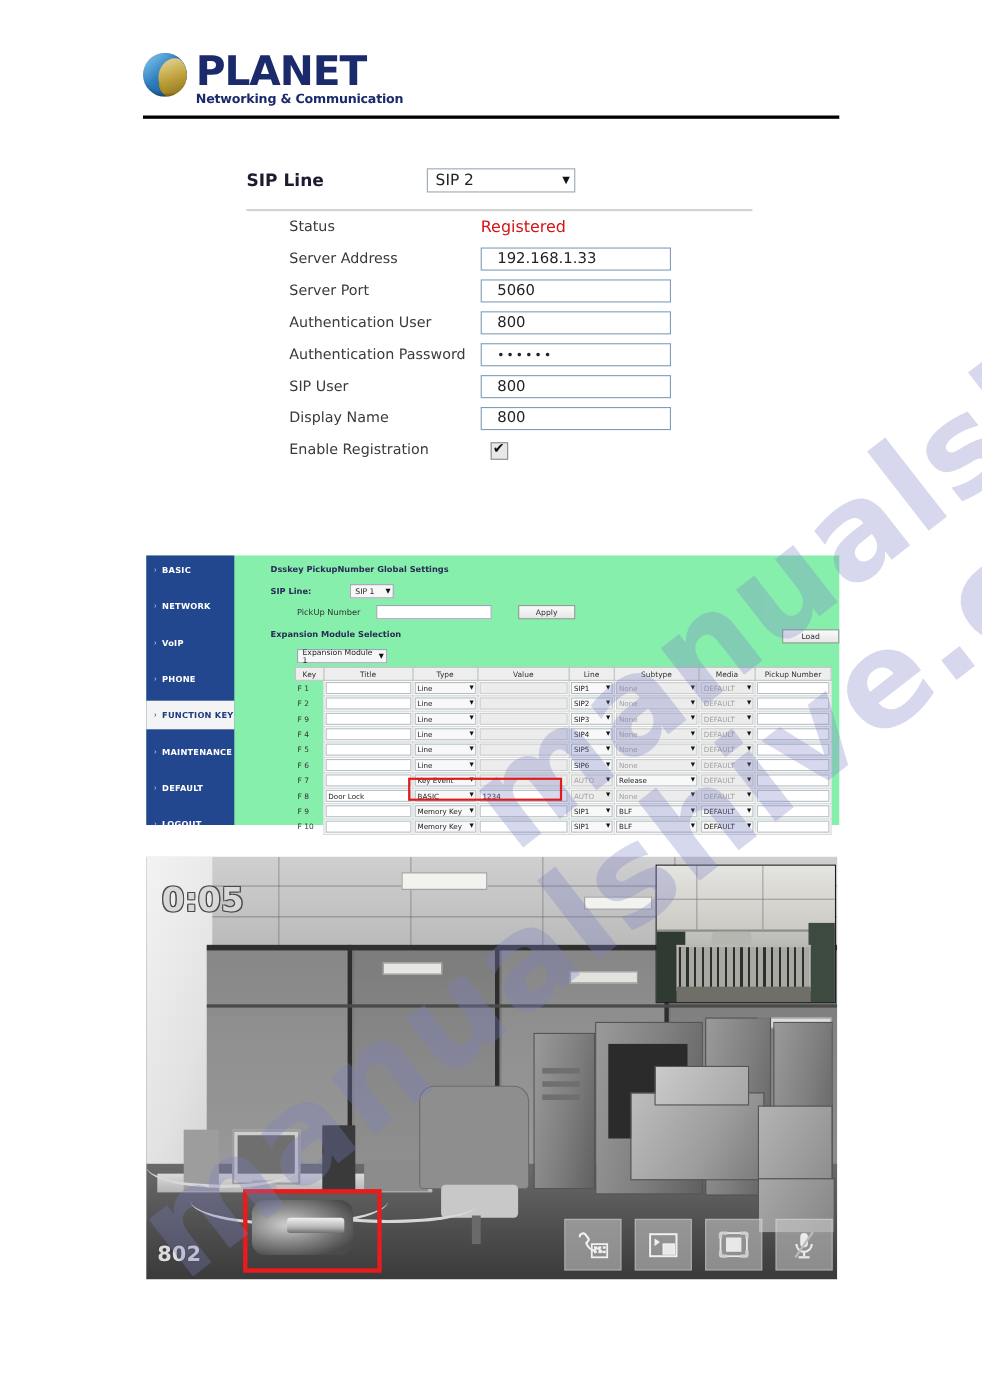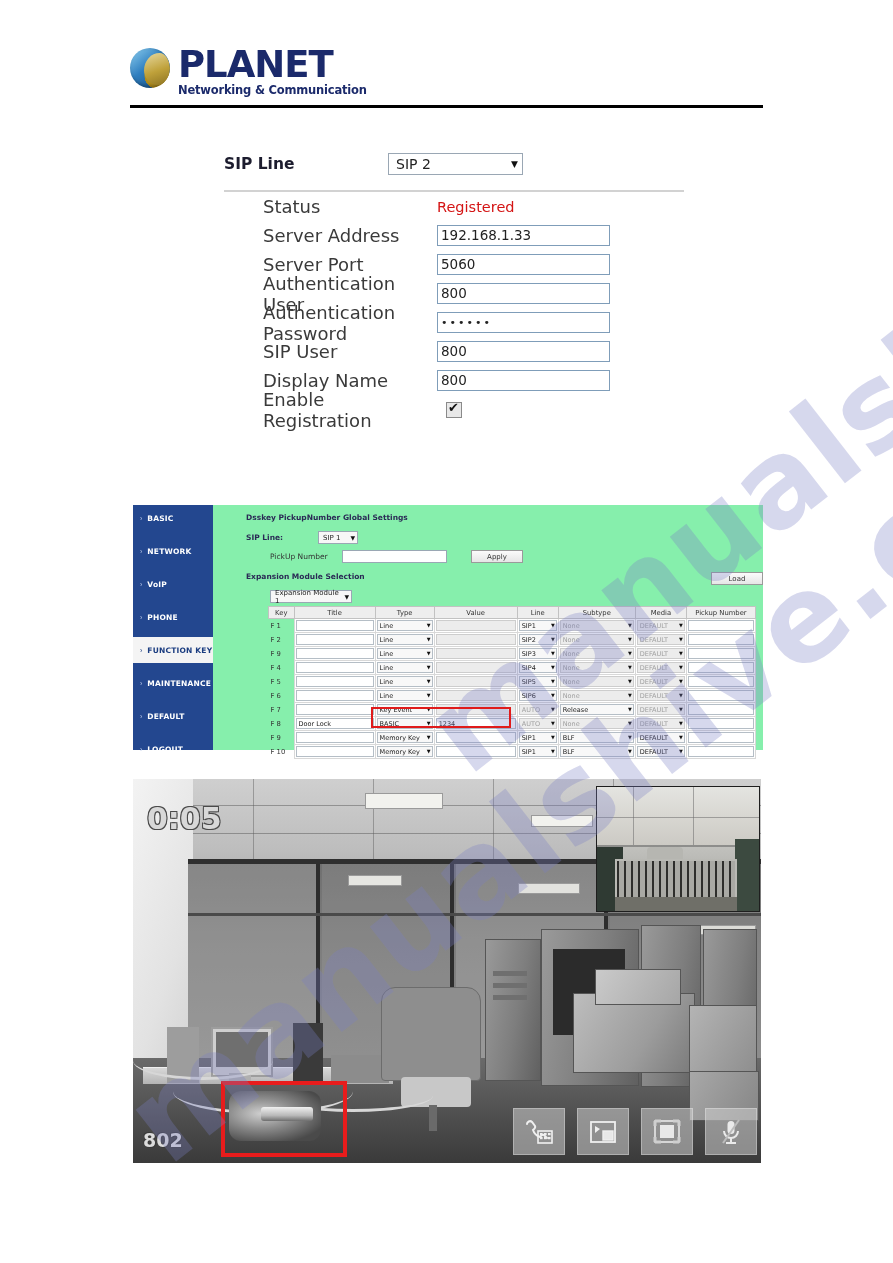--- a/index.html
+++ b/index.html
@@ -165,38 +165,38 @@
     display: flex;
     align-items: center;
     height: 29px;
     margin-bottom: 0px;
   }
   .form-label {
     width: 213px;
     padding-left: 39px;
     box-sizing: border-box;
     font-family: "DejaVu Sans", sans-serif;
-    font-size: 18px;
+    font-size: 13px;
     color: #3a3a3a;
   }
   .status-value {
     font-family: "DejaVu Sans", sans-serif;
     font-size: 14.5px;
     color: #d41414;
   }
   .text-input {
     box-sizing: border-box;
     width: 173px;
     height: 21px;
     border: 1px solid #7f9db9;
     background: #fff;
     font-family: "DejaVu Sans", sans-serif;
     font-size: 13.5px;
     color: #222;
-    padding: 0 3px;
+    padding: 0 14px;
     line-height: 19px;
   }
   .pwd-dots {
     letter-spacing: 2px;
     font-size: 11px;
   }
   .check-box {
     width: 14px; height: 14px;
     border: 1px solid #8a8a8a;
     background: #e8e8e8;

